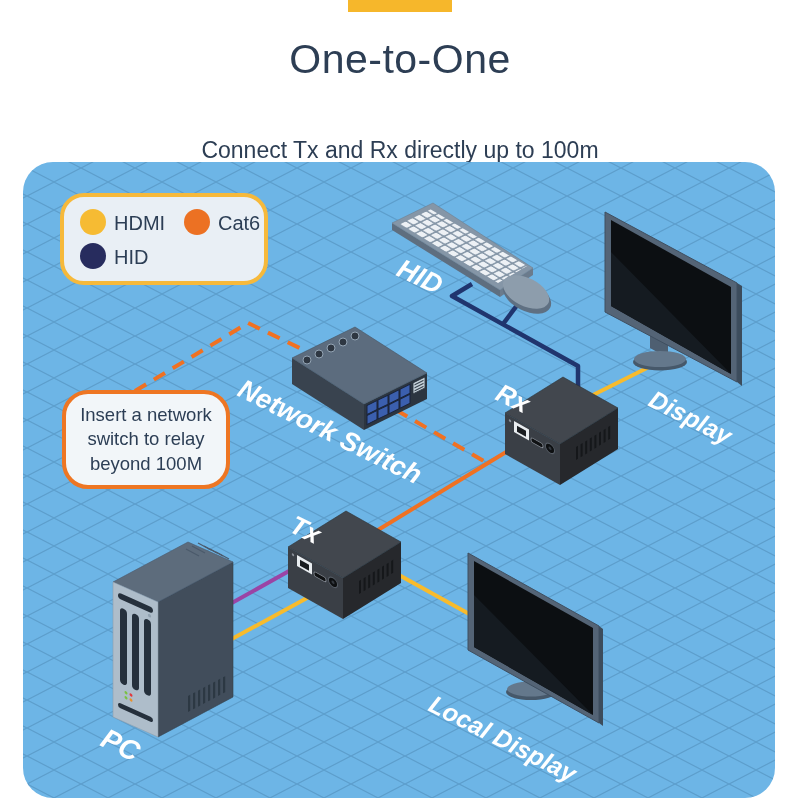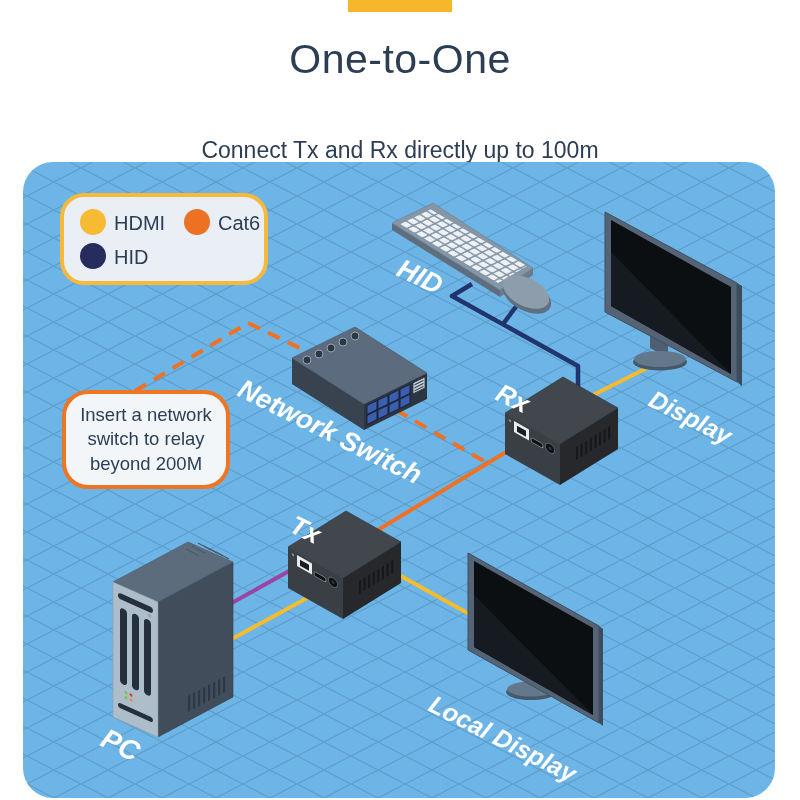--- a/index.html
+++ b/index.html
@@ -220,14 +220,14 @@
     <span class="legend-dot" style="background: rgb(236, 113, 35);"></span>
     <span class="legend-label">Cat6</span>
   </div>
   <div class="legend-item">
     <span class="legend-dot" style="background: rgb(39, 44, 94);"></span>
     <span class="legend-label">HID</span>
   </div>
 </div>
 
 <div class="callout" style="border-color: rgb(238, 118, 35);">
-  <div class="callout-text">Insert a network switch to relay beyond 200M</div>
+  <div class="callout-text">Insert a network switch to relay beyond 100M</div>
 </div>
 
 </body></html>

